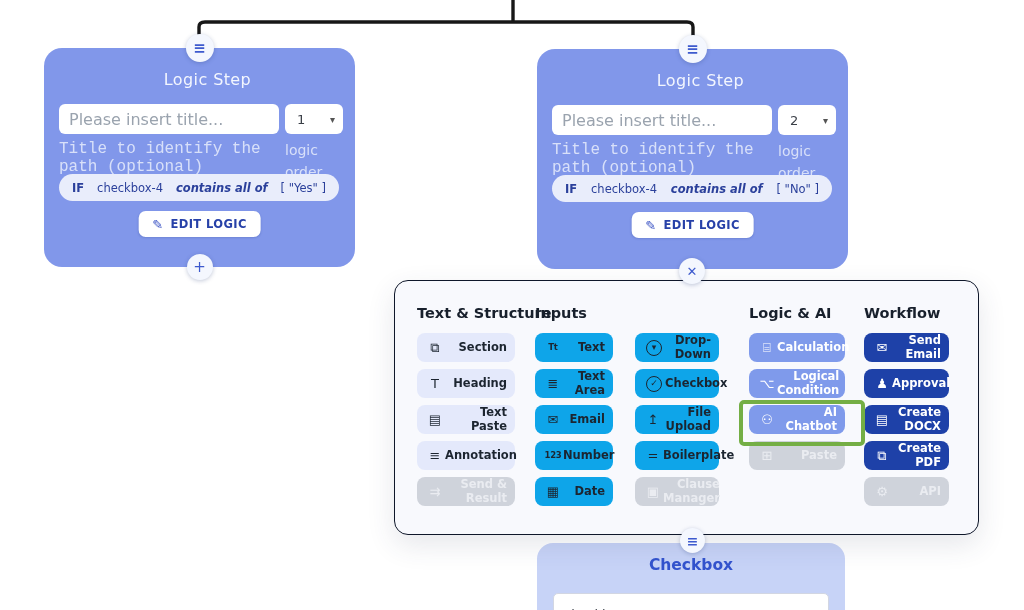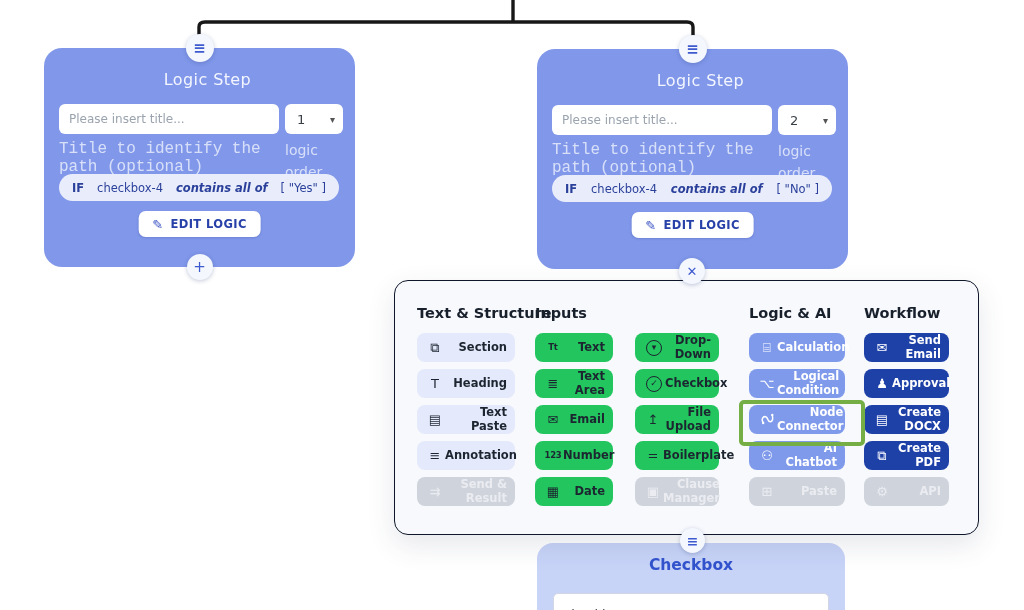--- a/index.html
+++ b/index.html
@@ -10,21 +10,21 @@
   
   .connector-svg{position:absolute;left:0;top:0;z-index:0;}
 
   
   .card{position:absolute;width:311px;height:219px;background:#8197EA;border-radius:18px;z-index:1;}
   .card-left{left:44px;top:48px;}
   .card-right{left:537px;top:49px;height:220px;}
   .card-title{position:absolute;top:22px;left:8px;width:100%;text-align:center;
     color:#F3F6FE;font-size:16px;font-weight:500;letter-spacing:.4px;}
   .title-input{position:absolute;left:15px;top:56px;width:220px;height:30px;box-sizing:border-box;
-    border:none;border-radius:6px;background:#fff;padding:0 10px;font-size:12px;
+    border:none;border-radius:6px;background:#fff;padding:0 10px;font-size:16px;
     font-family:inherit;color:#333;outline:none;}
   .title-input::placeholder{color:#9AA3AE;}
   .order-box{position:absolute;left:241px;top:56px;width:58px;height:30px;background:#fff;
     border-radius:6px;display:flex;align-items:center;justify-content:space-between;
     padding:0 8px 0 12px;box-sizing:border-box;font-size:13px;color:#3a3f47;cursor:pointer;}
   .order-box .caret{font-size:10px;color:#555;}
   .helper-text{position:absolute;left:15px;top:92px;width:215px;font-size:16px;color:#D8E0F9;font-family:Liberation Mono, monospace;}
   .order-label{position:absolute;left:241px;top:92px;width:60px;font-size:14px;color:#D8E0F9;
     white-space:pre-line;line-height:1.55;}
   .if-row{position:absolute;left:15px;top:126px;width:280px;height:27px;background:#E9EDFB;
@@ -51,21 +51,21 @@
   .pbtn{height:29px;margin-bottom:7px;border-radius:8px;display:flex;align-items:center;
     padding:0 8px;box-sizing:border-box;cursor:pointer;border:none;font-family:inherit;}
   .pbtn .icn{width:20px;flex:0 0 20px;text-align:center;font-size:13px;line-height:1;}
   .pbtn .icn.small-txt{font-size:8.5px;font-weight:700;letter-spacing:-.3px;}
   .pbtn .icn.circle{width:14px;height:14px;flex:0 0 14px;border:1.4px solid currentColor;
     border-radius:50%;font-size:9px;display:flex;align-items:center;justify-content:center;
     margin:0 3px;}
   .pbtn .lbl{flex:1;text-align:right;font-size:11.5px;font-weight:600;line-height:1.15;
     white-space:pre-line;}
   .pbtn.light{background:#E4E9FB;color:#1C2530;}
-  .pbtn.mid{background:#22c55e;color:#1C2530;}
+  .pbtn.mid{background:#0ea5e9;color:#1C2530;}
   .pbtn.logic{background:#7F9AEB;color:#fff;}
   .pbtn.navy{background:#1E41A8;color:#fff;}
   .pbtn.disabled{background:#CFD3DB;color:#EAECF1;cursor:default;}
   .highlight-box{position:absolute;left:344px;top:119px;width:118px;height:38px;
     border:4px solid #74AE45;border-radius:5px;z-index:7;pointer-events:none;}
 
   
   .float-circle{position:absolute;border-radius:50%;background:#F4F7FE;display:flex;
     align-items:center;justify-content:center;color:#3D5ACE;
     box-shadow:0 1px 4px rgba(40,60,120,.28);cursor:pointer;z-index:20;}
@@ -233,31 +233,20 @@
       <div class="pbtn logic">
         <span class="icn">⌸</span>
         <span class="lbl">Calculation</span>
       </div>
       <div class="pbtn logic">
         <span class="icn">⌥</span>
         <span class="lbl">Logical
 Condition</span>
       </div>
       <div class="pbtn logic">
-        <span class="icn">
-          <svg width="15" height="13" viewBox="0 0 15 13">
-            <path d="M3.2 10.5 C1.2 8 2.6 3.8 5.6 4.8 C8.6 5.8 7.2 9.8 10.2 9.8 C12.6 9.8 13.2 6.6 12.2 3.4" stroke="#ffffff" stroke-width="1.5" fill="none" stroke-linecap="round"></path>
-            <circle cx="3.2" cy="11" r="1.2" fill="#ffffff"></circle>
-            <circle cx="12.3" cy="2.9" r="1.2" fill="#ffffff"></circle>
-          </svg>
-        </span>
-        <span class="lbl">Node
-Connector</span>
-      </div>
-      <div class="pbtn logic">
         <span class="icn">⚇</span>
         <span class="lbl">AI Chatbot</span>
       </div>
       <div class="pbtn disabled">
         <span class="icn">⊞</span>
         <span class="lbl">Paste</span>
       </div>
     </div>
 
     <div class="pcol" style="left:469px;width:85px">

